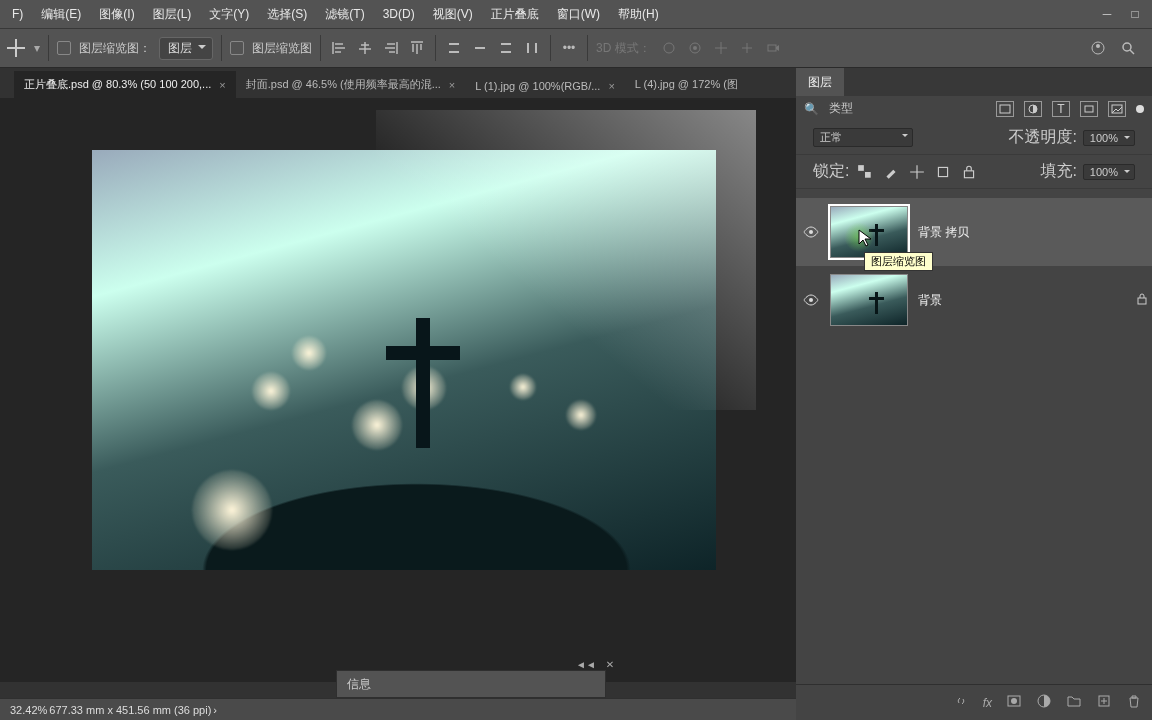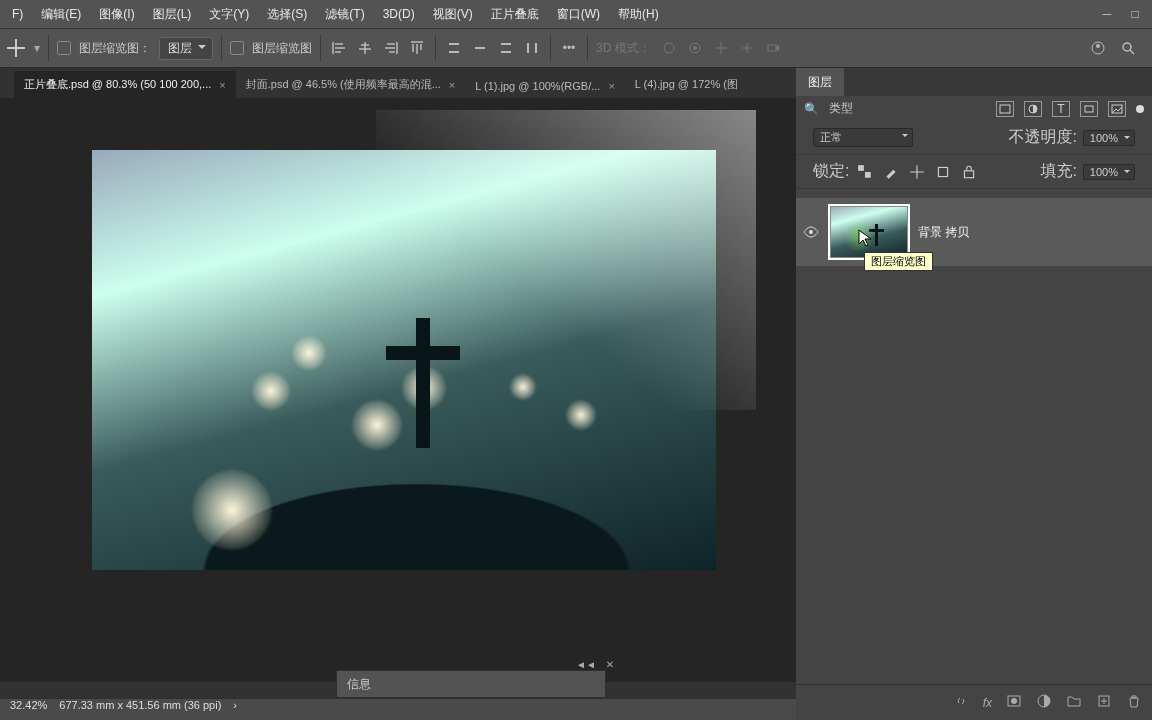--- a/index.html
+++ b/index.html
@@ -57,21 +57,21 @@
 .eye svg{width:16px;height:14px}
 .thumb{width:78px;height:52px;border:1px solid #888;background:linear-gradient(165deg,#9ab 0%,#cfe 25%,#3a5b5b 60%,#0e2428 100%);position:relative}
 .thumb.sel{outline:2px solid #fff}
 .thumb .tc{position:absolute;left:58%;top:34%;width:3px;height:22px;background:#081618}
 .thumb .tc::before{content:"";position:absolute;top:5px;left:-6px;width:15px;height:3px;background:#081618}
 .lname{color:#eee;font-size:12px}
 .tooltip{position:absolute;left:864px;top:252px;background:#ffffcc;border:1px solid #333;color:#000;padding:1px 6px;font-size:11px;z-index:20}
 .cursor{position:absolute;left:856px;top:228px;width:20px;height:20px;z-index:21;pointer-events:none}
 .pbottom{position:absolute;bottom:0;left:0;right:0;height:36px;background:#444;border-top:1px solid #2f2f2f;display:flex;align-items:center;justify-content:flex-end;gap:14px;padding:0 10px}
 .pbottom svg{width:16px;height:16px}
-.status{position:absolute;bottom:0;left:0;right:356px;height:22px;background:#4a4a4a;border-top:1px solid #2f2f2f;display:flex;align-items:flex-start;padding:0 10px;gap:12px;font-size:11px;color:#ddd}
+.status{position:absolute;bottom:0;left:0;right:356px;height:22px;background:#4a4a4a;border-top:1px solid #2f2f2f;display:flex;align-items:center;padding:0 10px;gap:2px;font-size:11px;color:#ddd}
 .infobox{position:absolute;left:336px;bottom:22px;width:270px;height:28px;background:#535353;border:1px solid #2f2f2f;display:flex;align-items:center;padding:0 10px;font-size:12px}
 .infoctl{position:absolute;left:576px;bottom:50px;display:flex;gap:10px;color:#aaa;font-size:10px}
 .lockico{position:absolute;right:4px}
 .highlight{position:absolute;left:844px;top:222px;width:30px;height:30px;border-radius:50%;background:radial-gradient(circle,rgba(120,220,80,.6) 0%,transparent 70%);z-index:19;pointer-events:none}
 </style>
 </head>
 <body>
 
 <div class="menubar">
   <span class="mi">F)</span>
@@ -315,20 +315,36 @@
           <svg viewBox="0 0 16 12">
             <path d="M8 1C4 1 1 6 1 6s3 5 7 5 7-5 7-5-3-5-7-5z" stroke="#ddd" fill="none"></path>
             <circle cx="8" cy="6" r="2" fill="#ddd"></circle>
           </svg>
         </span>
       <div class="thumb sel">
           <div class="tc"></div>
         </div>
       <span class="lname">背景 拷贝</span>
     </div>
+    <div class="layer">
+      <span class="eye">
+          <svg viewBox="0 0 16 12">
+            <path d="M8 1C4 1 1 6 1 6s3 5 7 5 7-5 7-5-3-5-7-5z" stroke="#ddd" fill="none"></path>
+            <circle cx="8" cy="6" r="2" fill="#ddd"></circle>
+          </svg>
+        </span>
+      <div class="thumb">
+          <div class="tc"></div>
+        </div>
+      <span class="lname">背景</span>
+      <span class="lockico"><svg width="12" height="14">
+            <rect x="2" y="6" width="8" height="6" stroke="#ccc" fill="none"></rect>
+            <path d="M4 6V4a2 2 0 014 0v2" stroke="#ccc" fill="none"></path>
+          </svg></span>
+    </div>
   </div>
   <div class="pbottom">
     <span><svg viewBox="0 0 16 16">
           <path d="M6 10a3 3 0 010-4l1-1M10 6a3 3 0 010 4l-1 1" stroke="#aaa" fill="none"></path>
         </svg></span>
     <span style="font-style:italic;color:#aaa">fx</span>
     <span><svg viewBox="0 0 16 16">
           <rect x="2" y="3" width="12" height="10" stroke="#aaa" fill="none"></rect>
           <circle cx="8" cy="8" r="3" fill="#aaa"></circle>
         </svg></span>

